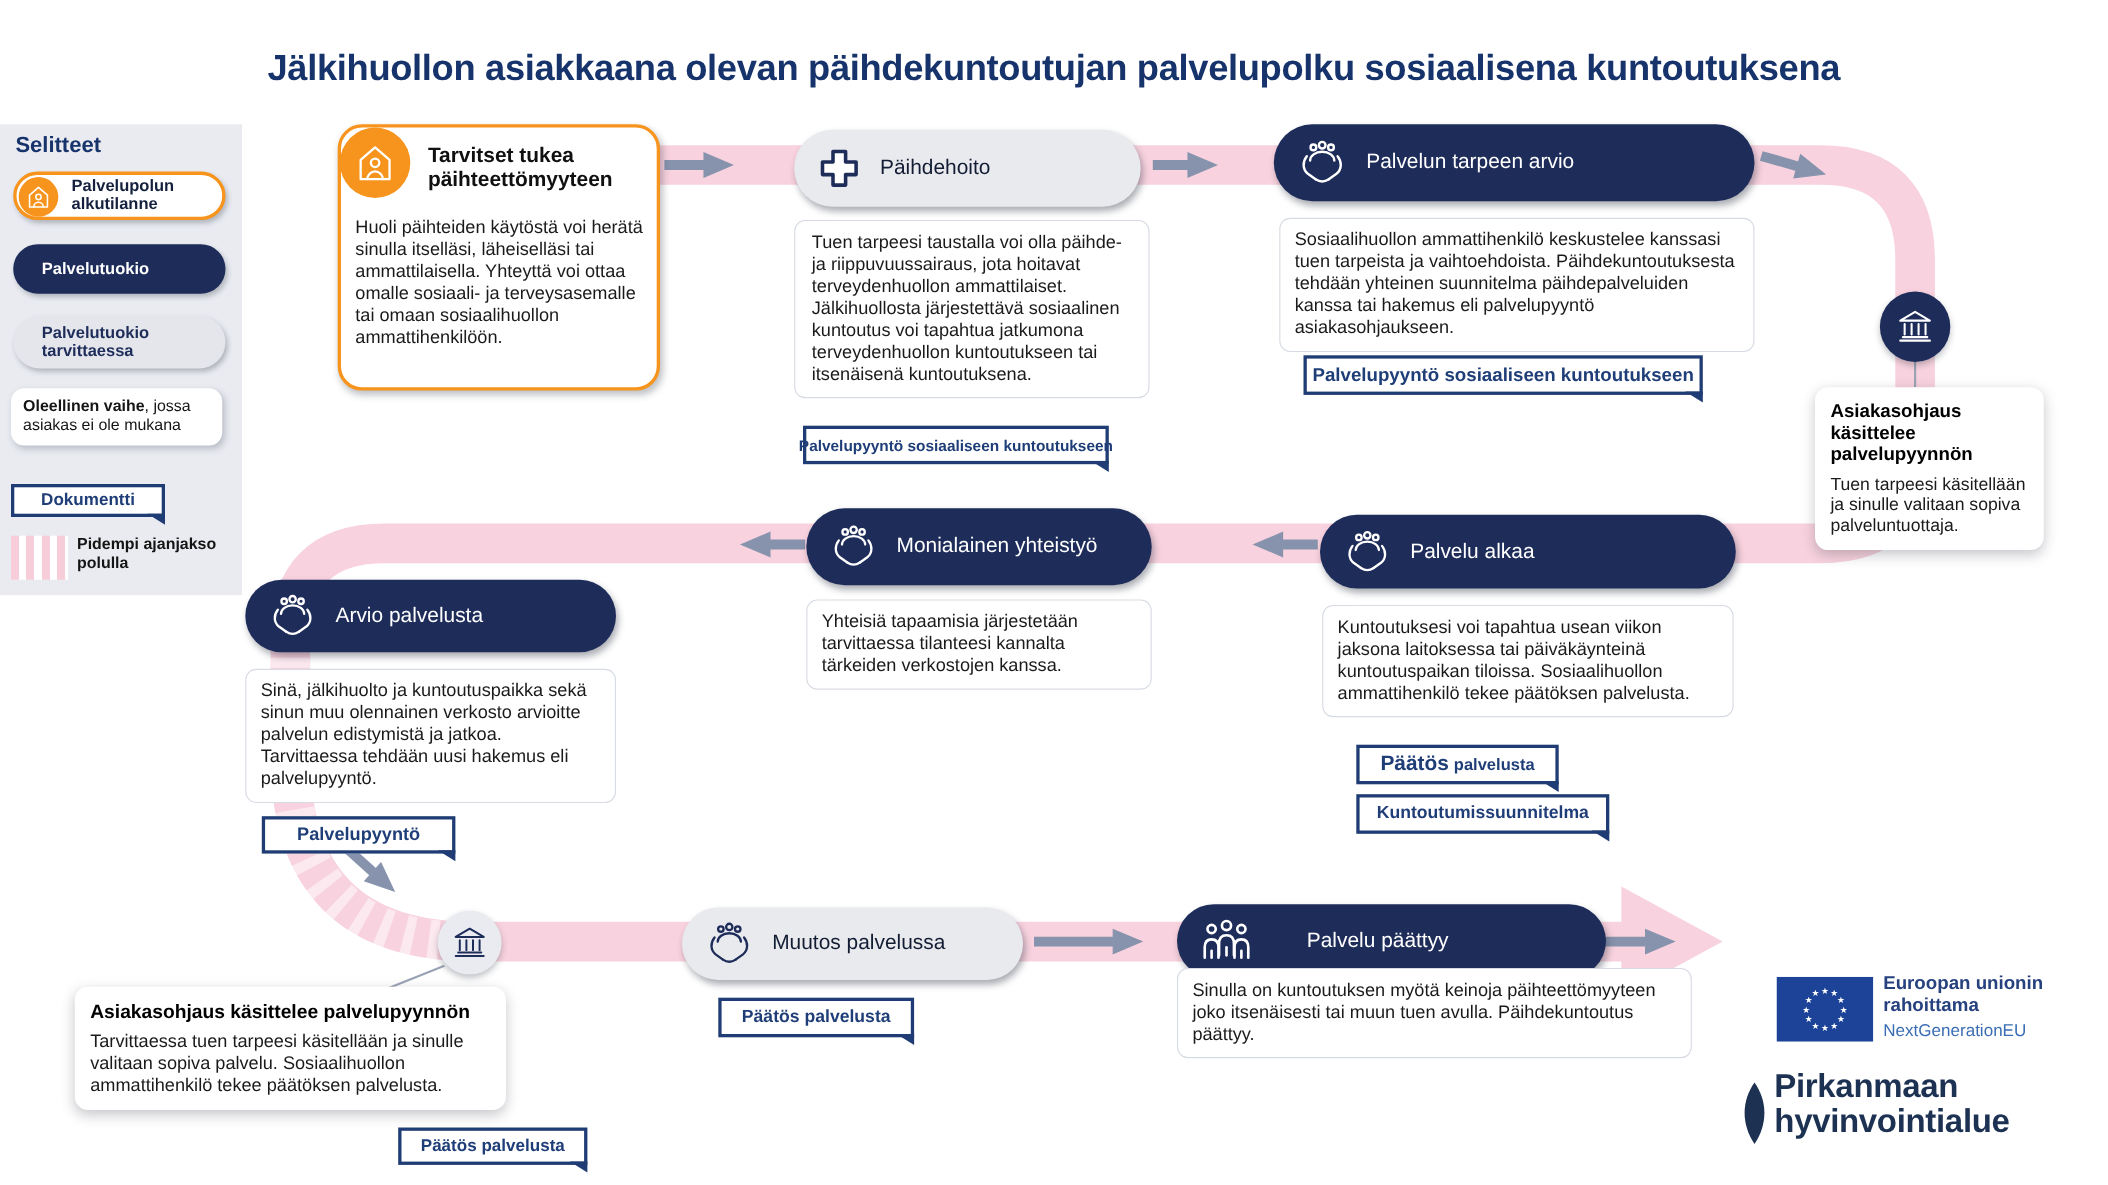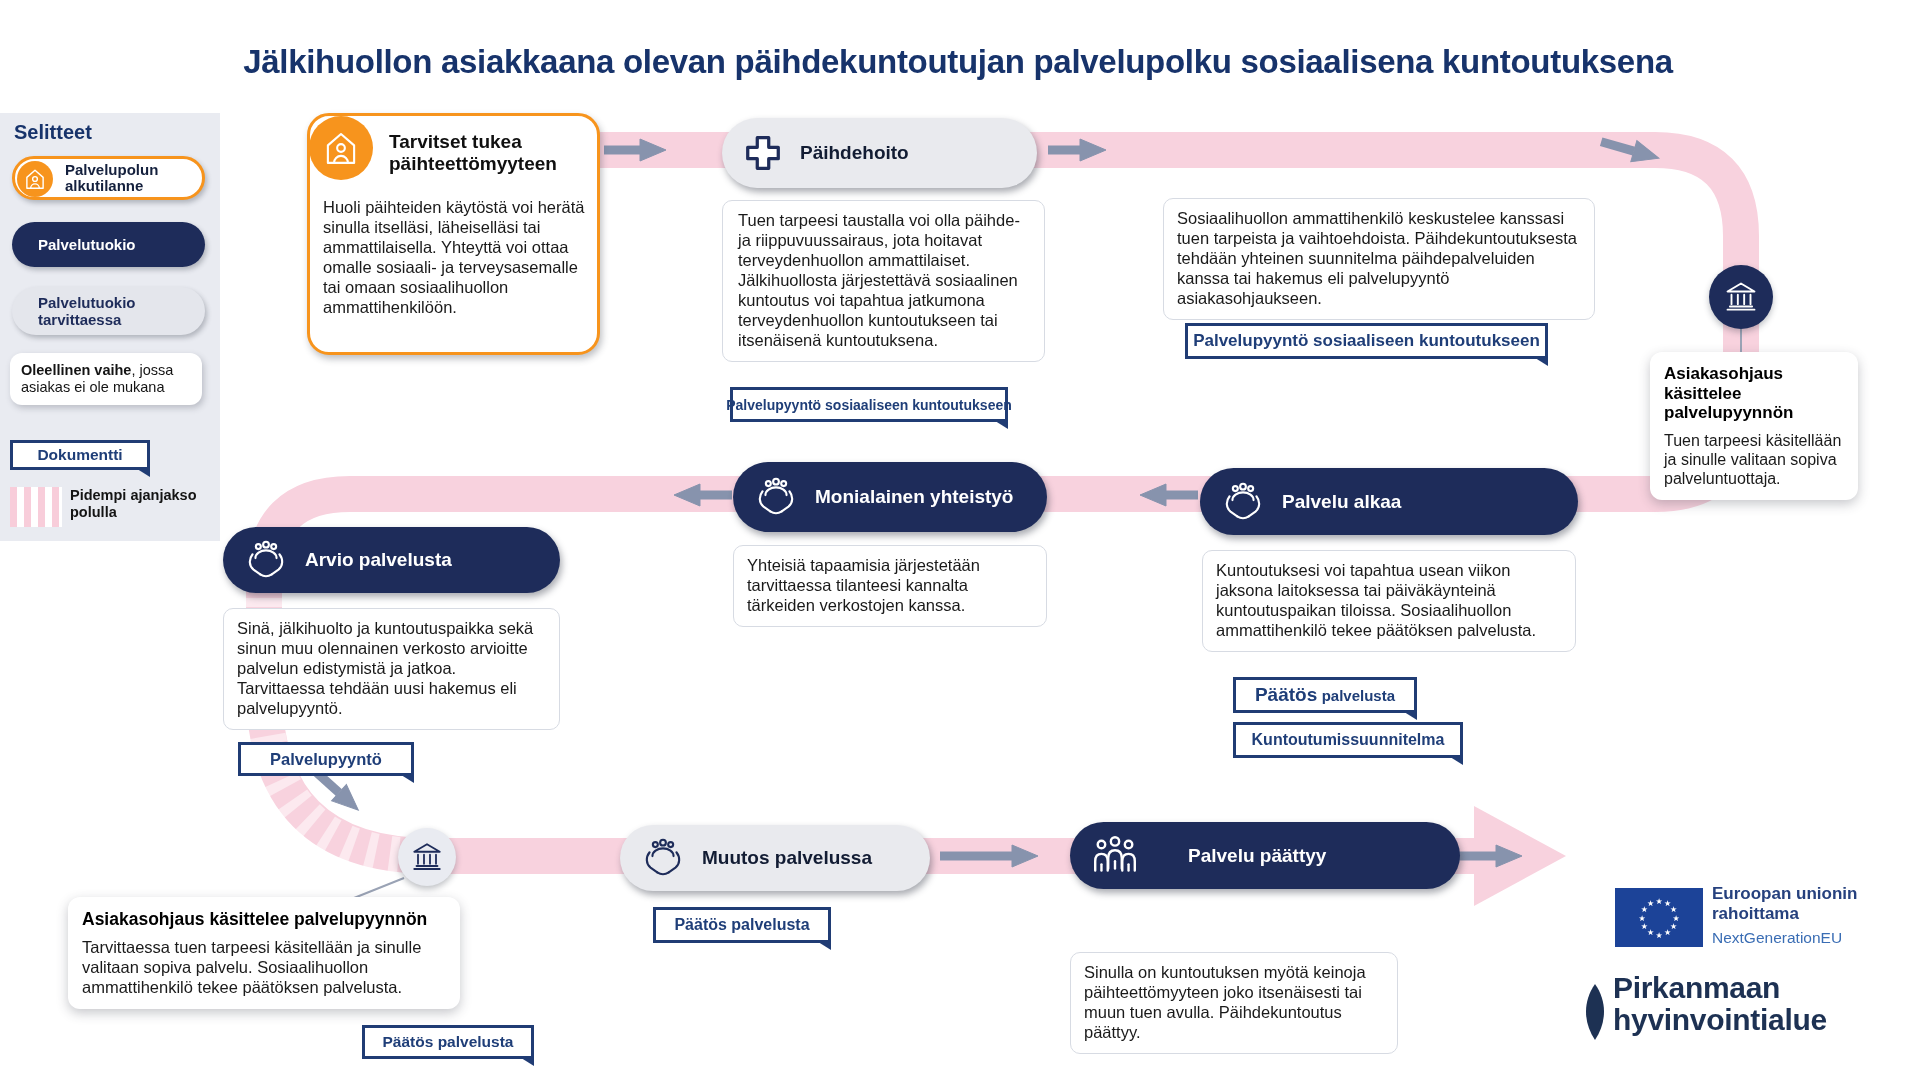--- a/index.html
+++ b/index.html
@@ -31,21 +31,21 @@
   .lg-doc{left:10px;top:327px;width:140px;height:30px;font-size:15.5px;}
   .lg-stripe{position:absolute;left:10px;top:374px;width:52px;height:40px;
     background:repeating-linear-gradient(90deg,#f8cdda 0 7px,#ffffff 7px 14px);}
   .lg-stripe-label{position:absolute;left:70px;top:374px;width:150px;font-size:14.5px;font-weight:bold;color:#141414;line-height:1.2;}
 
   
   .pill{position:absolute;display:flex;align-items:center;border-radius:40px;box-shadow:2px 4px 7px rgba(40,45,60,.4);}
   .pill-navy{background:#1e2c5a;color:#ffffff;}
   .pill-gray{background:#e9eaee;color:#121c33;}
   .pill .pill-icon{flex:0 0 auto;margin-left:20px;display:flex;align-items:center;justify-content:center;}
-  .pill .pill-label{margin-left:16px;font-size:19px;font-weight:bold;white-space:nowrap;}
+  .pill .pill-label{margin-left:16px;font-size:19px;font-weight:normal;white-space:nowrap;}
 
   .tbox{position:absolute;background:#fff;border:1.5px solid #d7dbe3;border-radius:10px;
     padding:10px 13px;font-size:16.5px;line-height:1.21;color:#1a1a1a;box-sizing:border-box;}
   .card{position:absolute;background:#fff;border-radius:12px;padding:12px 14px;
     box-shadow:0 4px 12px rgba(50,55,70,.28);font-size:16.5px;line-height:1.2;color:#1a1a1a;box-sizing:border-box;}
   .card-title{font-weight:bold;color:#000;margin-bottom:8px;}
 
   .doc{position:absolute;background:#fff;border:3px solid #203c74;color:#1f3e78;font-weight:bold;
     display:flex;align-items:center;justify-content:center;box-sizing:border-box;white-space:nowrap;}
   .doc::after{content:"";position:absolute;right:-3px;bottom:-10px;width:0;height:0;
@@ -169,20 +169,34 @@
         <path d="M16 6 h12 v10 h10 v12 h-10 v10 h-12 v-10 h-10 v-12 h10 Z"></path>
       </svg>
     </span>
     <span class="pill-label">Päihdehoito</span>
   </div>
   <div class="tbox" style="left:722px;top:200px;width:323px;z-index:2;padding-left:15px;">Tuen tarpeesi taustalla voi olla päihde- ja riippuvuussairaus, jota hoitavat terveydenhuollon ammattilaiset. Jälkihuollosta järjestettävä sosiaalinen kuntoutus voi tapahtua jatkumona terveydenhuollon kuntoutukseen tai itsenäisenä kuntoutuksena.</div>
   <div class="doc" style="left:730px;top:387px;width:278px;height:35px;font-size:14px;z-index:2;">
     <span>Palvelupyyntö sosiaaliseen kuntoutukseen</span>
   </div>
 
+  <div class="pill pill-navy" style="left:1158px;top:113px;width:437px;height:70px;z-index:2;">
+    <span class="pill-icon">
+      <svg width="48" height="48" viewBox="0 0 48 48" fill="none" stroke="#ffffff" stroke-width="2.2" stroke-linecap="round" stroke-linejoin="round">
+        <circle cx="16" cy="10" r="2.6"></circle>
+          <circle cx="24" cy="8" r="3"></circle>
+          <circle cx="32" cy="10" r="2.6"></circle>
+        <path d="M13 22 a11 8 0 0 1 22 0"></path>
+        <path d="M10 18 c-4 5 -4 12 1 16 l7 5"></path>
+          <path d="M38 18 c4 5 4 12 -1 16 l-7 5"></path>
+          <path d="M18 39 q6 4 12 0"></path>
+      </svg>
+    </span>
+    <span class="pill-label">Palvelun tarpeen arvio</span>
+  </div>
   <div class="tbox" style="left:1163px;top:198px;width:432px;z-index:2;">Sosiaalihuollon ammattihenkilö keskustelee kanssasi tuen tarpeista ja vaihtoehdoista. Päihdekuntoutuksesta tehdään yhteinen suunnitelma päihdepalveluiden kanssa tai hakemus eli palvelupyyntö asiakasohjaukseen.</div>
   <div class="doc" style="left:1185px;top:323px;width:363px;height:36px;font-size:17px;z-index:2;">
     <span>Palvelupyyntö sosiaaliseen kuntoutukseen</span>
   </div>
 
   <div class="circle-node" style="left:1709px;top:265px;width:64px;height:64px;background:#1e2c5a;z-index:2;">
     <svg width="38" height="38" viewBox="0 0 48 48" fill="none" stroke="#ffffff" stroke-width="2.4" stroke-linecap="round" stroke-linejoin="round">
       <path d="M7 17 h34 L24 7 Z"></path>
         <path d="M12 21 V33 M20 21 V33 M28 21 V33 M36 21 V33"></path>
         <path d="M10 36 h28"></path>
@@ -294,21 +308,21 @@
         <path d="M5 38 V29 q0 -7 6 -7 q6 0 6 7 V38"></path>
           <path d="M11 32 V38"></path>
         <path d="M17.5 36 V26 q0 -7.5 6.5 -7.5 q6.5 0 6.5 7.5 V36"></path>
           <path d="M24 29 V36"></path>
         <path d="M31 38 V29 q0 -7 6 -7 q6 0 6 7 V38"></path>
           <path d="M37 32 V38"></path>
       </svg>
     </span>
     <span class="pill-label">Palvelu päättyy</span>
   </div>
-  <div class="tbox" style="left:1070px;top:952px;width:328px;z-index:2;">Sinulla on kuntoutuksen myötä keinoja päihteettömyyteen joko itsenäisesti tai muun tuen avulla. Päihdekuntoutus päättyy.</div>
+  <div class="tbox" style="left:1070px;top:880px;width:468px;z-index:2;">Sinulla on kuntoutuksen myötä keinoja päihteettömyyteen joko itsenäisesti tai muun tuen avulla. Päihdekuntoutus päättyy.</div>
 
   <div class="eu-flag" style="z-index:2;">
     <svg width="88" height="59" viewBox="0 0 88 59">
       <rect width="88" height="59" fill="#1c4398"></rect>
       <g fill="#ffffff" font-size="8" text-anchor="middle" font-family="'DejaVu Sans',sans-serif">
         <text x="44" y="15.5">★</text>
           <text x="52.5" y="17.8">★</text>
           <text x="58.7" y="24">★</text>
         <text x="61" y="32.5">★</text>
           <text x="58.7" y="41">★</text>

